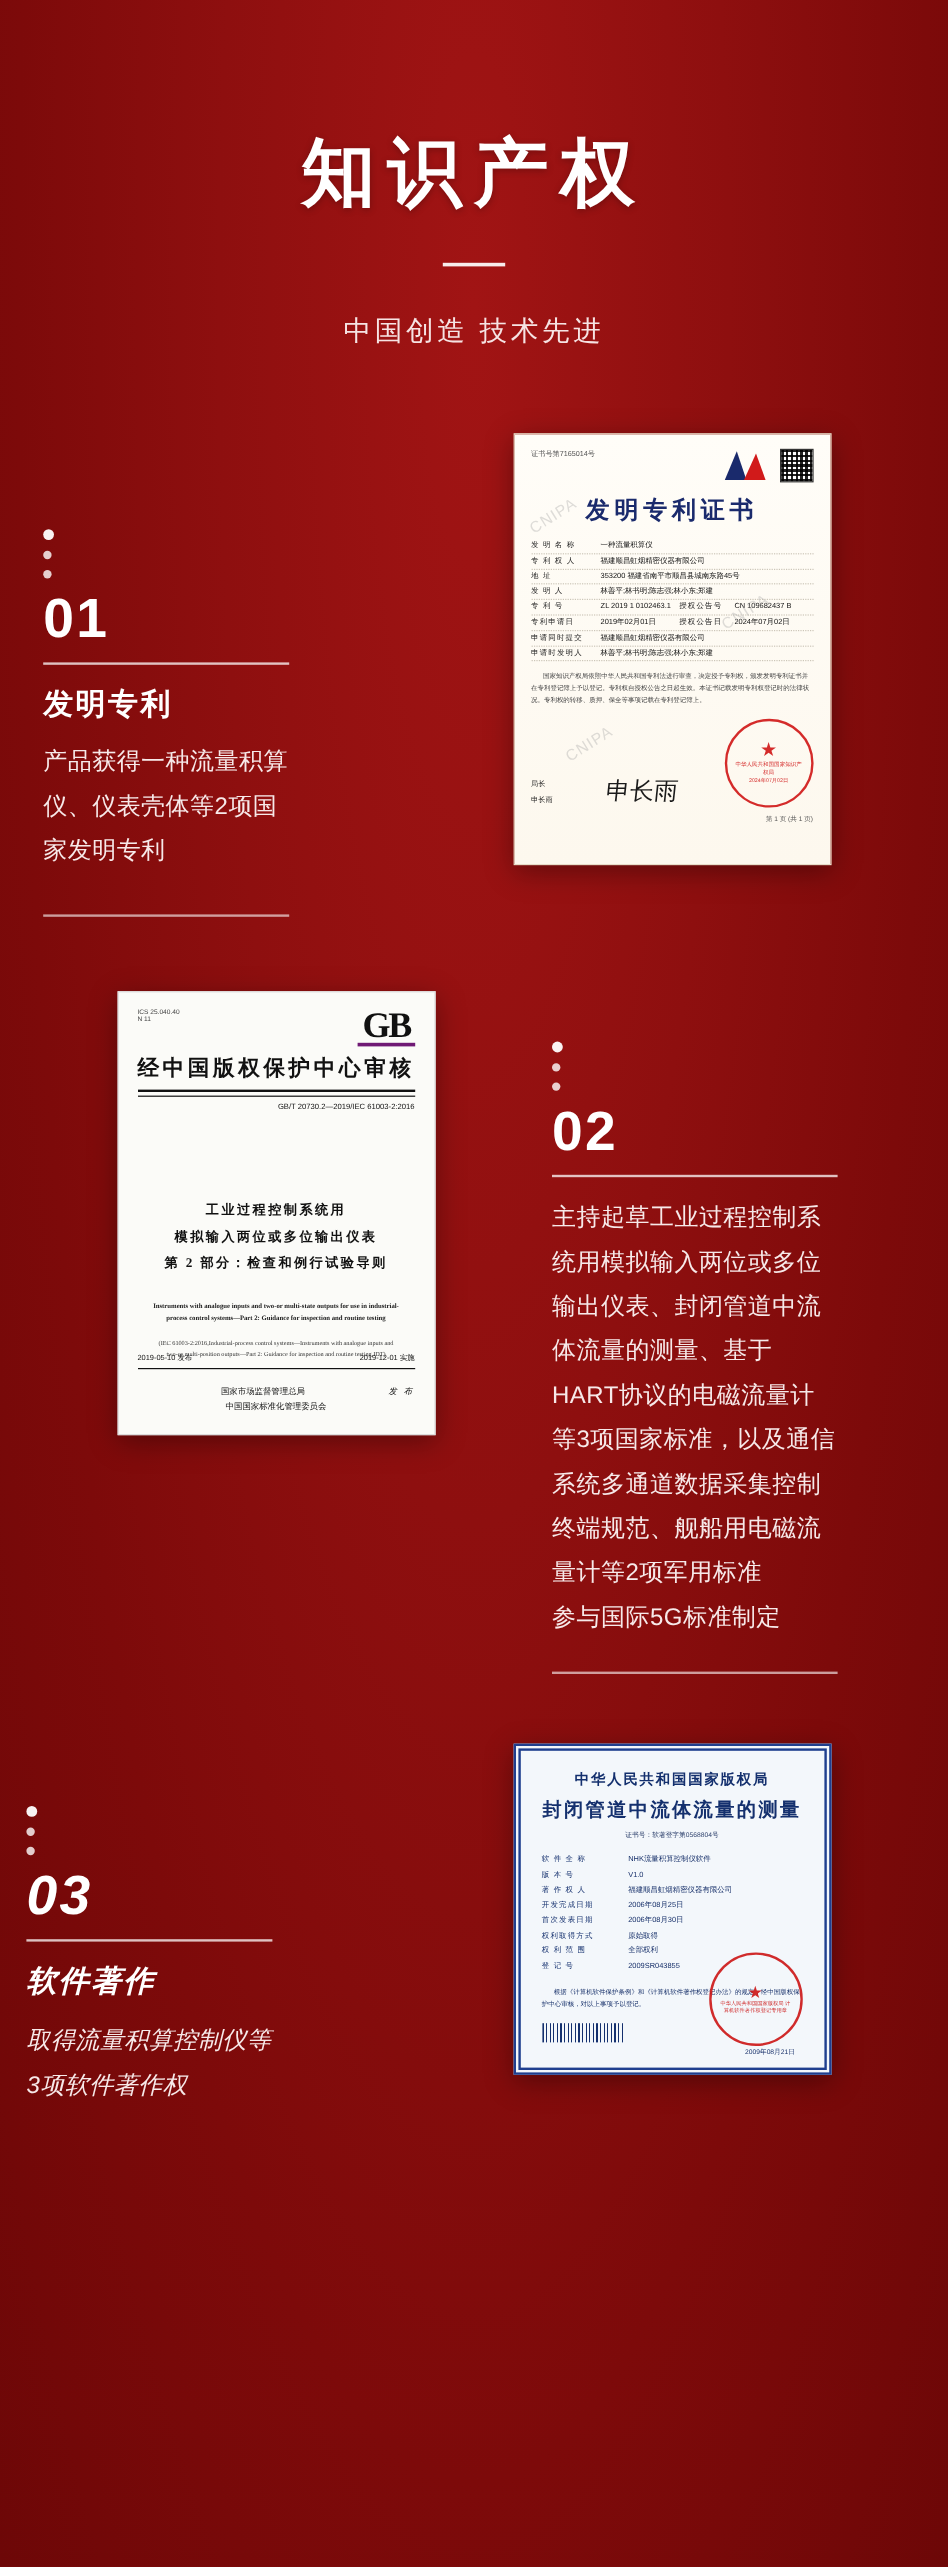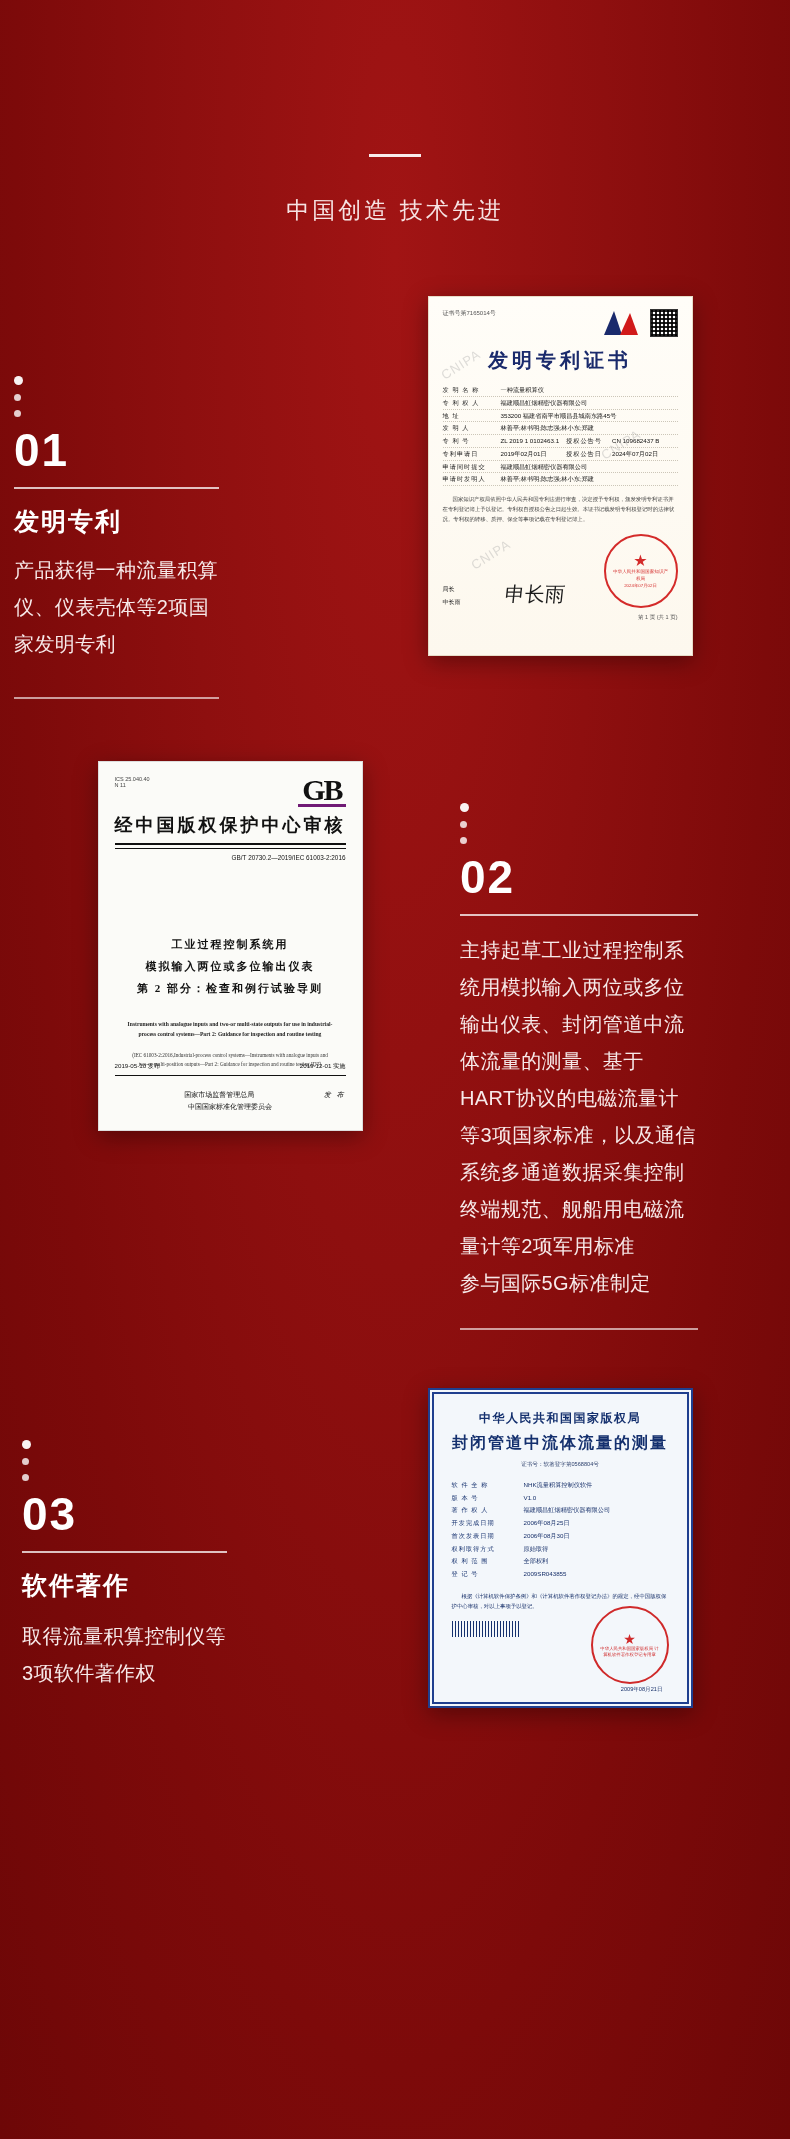--- a/index.html
+++ b/index.html
@@ -340,21 +340,21 @@
   }
   .gb-issuer .fabu {
     float: right;
     letter-spacing: 2px;
     font-style: italic;
   }
 
   
   .cert-soft {
     width: 265px;
-    height: 320px;
+    height: 276px;
     padding: 16px 18px;
     background: #f3f7fb;
     border: 6px double #1f3f8f;
     box-sizing: border-box;
     position: relative;
   }
   .sc-h1 {
     text-align: center;
     font-size: 12px;
     font-weight: bold;
@@ -428,27 +428,28 @@
     font-size: 5.6px;
     color: #17306a;
   }
 </style>
 </head>
 <body>
 
 <div class="page">
 
   <div class="header">
+    <div class="header-title">知识产权</div>
     <div class="header-rule"></div>
     <div class="header-sub">中国创造  技术先进</div>
   </div>
 
   <div class="section" style="margin-top:70px;">
     <div class="row">
-      <div class="text-col" style="padding:80px 0 0 14px;">
+      <div class="text-col" style="padding:80px 0 0 36px;">
         <div class="dots">
           <div class="dot"></div>
           <div class="dot small"></div>
           <div class="dot small"></div>
         </div>
         <div class="num">01</div>
         <div class="divider" style="width:205px;"></div>
         <div class="sub-title">发明专利</div>
         <div class="body-text" style="width:205px;">产品获得一种流量积算仪、仪表壳体等2项国家发明专利</div>
         <div class="bottom-rule" style="width:205px;margin-top:34px;"></div>
@@ -581,21 +582,21 @@
             <div>国家市场监督管理总局</div>
             <div>中国国家标准化管理委员会</div>
           </div>
         </div>
       </div>
     </div>
   </div>
 
   <div class="section" style="margin-top:58px;">
     <div class="row">
-      <div class="text-col" style="padding:52px 0 0 22px;">
+      <div class="text-col" style="padding:52px 0 0 22px;font-style:italic;">
         <div class="dots">
           <div class="dot"></div>
           <div class="dot small"></div>
           <div class="dot small"></div>
         </div>
         <div class="num">03</div>
         <div class="divider" style="width:205px;"></div>
         <div class="sub-title">软件著作</div>
         <div class="body-text" style="width:205px;margin-top:16px;">取得流量积算控制仪等3项软件著作权</div>
       </div>

